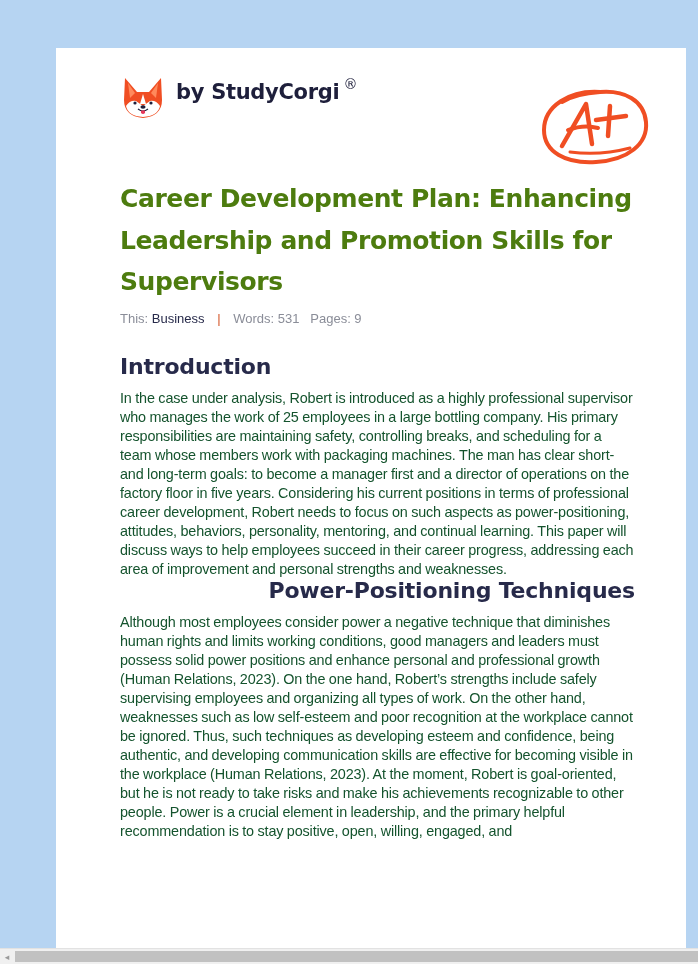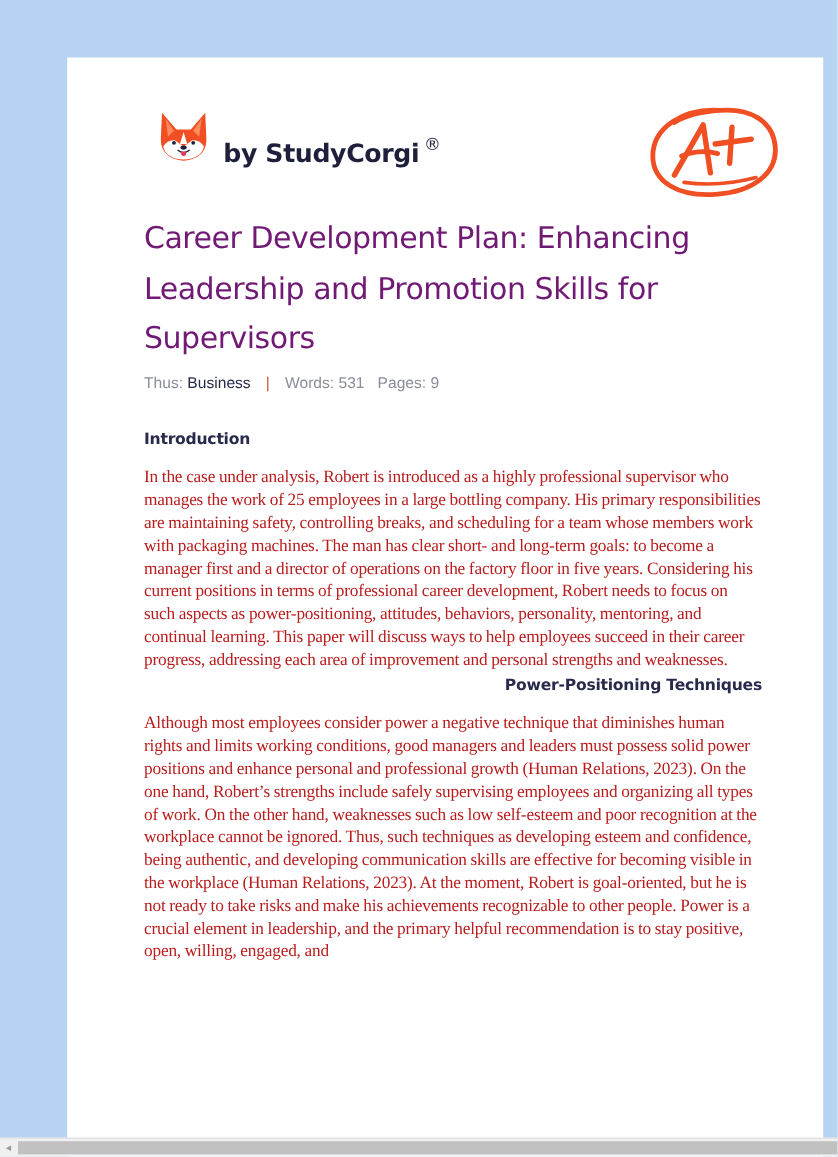--- a/index.html
+++ b/index.html
@@ -25,24 +25,24 @@
   }
   .header {
     position: absolute;
     left: 64px;
     top: 28px;
     width: 530px;
     height: 70px;
   }
   .logo {
     position: absolute;
-    left: 12px;
+    left: 2px;
     top: 0;
     display: flex;
-    align-items: flex-end;
+    align-items: flex-start;
     height: 60px;
   }
   .corgi {
     width: 42px;
     height: 44px;
     margin-right: 12px;
   }
   .brand {
     font-family: "DejaVu Sans", sans-serif;
     font-weight: bold;
@@ -69,64 +69,64 @@
   }
   .content {
     position: absolute;
     left: 64px;
     top: 130px;
     width: 515px;
   }
   h1 {
     margin: 0;
     font-family: "DejaVu Sans", sans-serif;
-    font-weight: normal;
+    font-weight: bold;
     font-size: 25px;
     line-height: 41.5px;
-    color: #701a75;
+    color: #4d7c0f;
     letter-spacing: -0.4px;
   }
   .meta {
     margin-top: 8px;
     font-family: "Liberation Sans", sans-serif;
     font-size: 13px;
     color: #8a8d98;
     height: 20px;
   }
   .meta .topic-value {
     color: #272a4a;
   }
   .meta .sep {
     color: #d4572a;
     margin: 0 9px;
   }
   h2 {
     margin: 0;
     font-family: "DejaVu Sans", sans-serif;
     font-weight: bold;
-    font-size: 13px;
+    font-size: 22px;
     line-height: 24px;
     color: #272a4a;
     letter-spacing: -0.2px;
   }
   h2.intro {
     margin-top: 24px;
     margin-bottom: 10px;
   }
   h2.power {
     margin-top: 0px;
     margin-bottom: 10px;
     text-align: right;
   }
   p {
     margin: 0;
-    font-family: Liberation Serif, serif;
+    font-family: Liberation Sans, sans-serif;
     font-size: 14.4px;
     line-height: 19px;
-    color: #b91c1c;
+    color: #14532d;
     letter-spacing: -0.15px;
     word-spacing: -0.3px;
   }
   .hscroll {
     position: absolute;
     left: 0;
     top: 948px;
     width: 698px;
     height: 16px;
     background: #f0f0f0;
@@ -181,21 +181,21 @@
       <path d="M70 20 L68 50" stroke="#f04e23" stroke-width="4.5" fill="none" stroke-linecap="round"></path>
       <path d="M56 34 L86 30" stroke="#f04e23" stroke-width="4.5" fill="none" stroke-linecap="round"></path>
       <path d="M30 66 Q60 70 90 62" stroke="#f04e23" stroke-width="3" fill="none" stroke-linecap="round"></path>
     </svg>
   </div>
 
   <div class="content">
     <h1>Career Development Plan: Enhancing Leadership and Promotion Skills for Supervisors</h1>
 
     <div class="meta">
-      <span>Thus:</span>
+      <span>This:</span>
       <span class="topic-value">Business</span>
       <span class="sep">|</span>
       <span>Words: 531</span>
       &nbsp;
       <span>Pages: 9</span>
     </div>
 
     <h2 class="intro">Introduction</h2>
     <p>In the case under analysis, Robert is introduced as a highly professional supervisor who manages the work of 25 employees in a large bottling company. His primary responsibilities are maintaining safety, controlling breaks, and scheduling for a team whose members work with packaging machines. The man has clear short- and long-term goals: to become a manager first and a director of operations on the factory floor in five years. Considering his current positions in terms of professional career development, Robert needs to focus on such aspects as power-positioning, attitudes, behaviors, personality, mentoring, and continual learning. This paper will discuss ways to help employees succeed in their career progress, addressing each area of improvement and personal strengths and weaknesses.</p>
 

